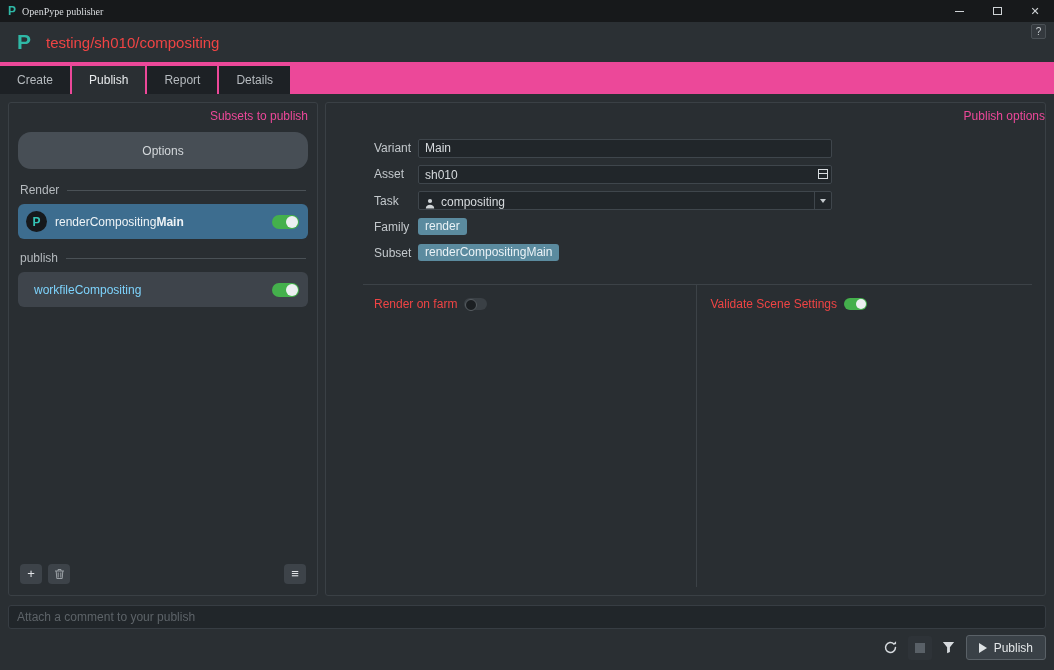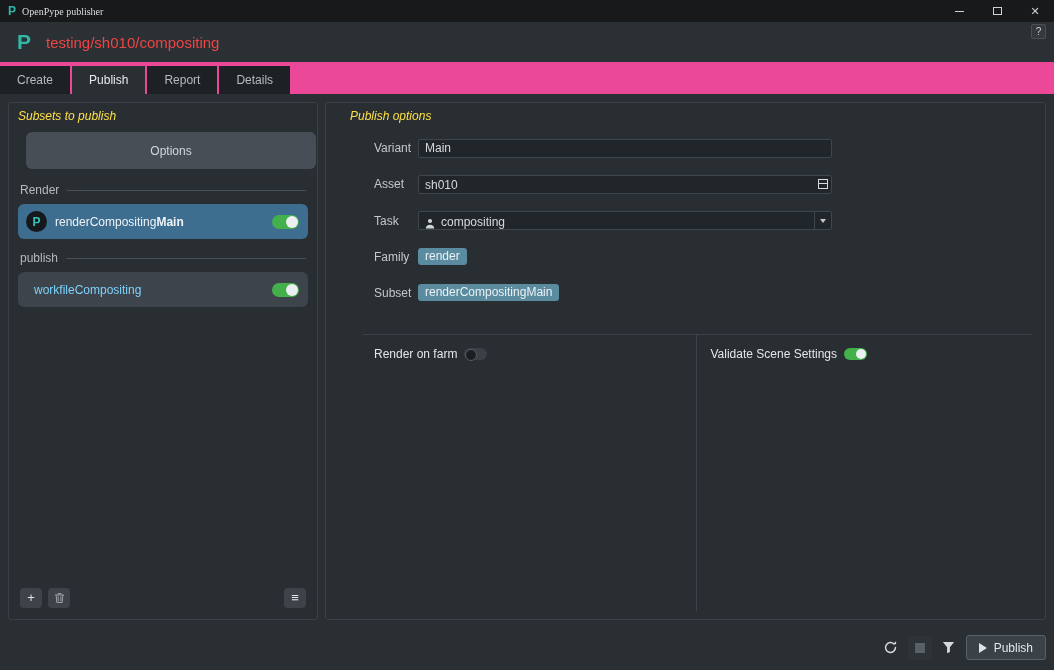--- a/index.html
+++ b/index.html
@@ -26,24 +26,24 @@
   .tabbar { height:32px; background:#ec4899; display:flex; align-items:flex-end; flex:0 0 32px; }
   .tab { height:28px; line-height:28px; padding:0 17px; background:#1d2125; color:#b6bbbf; font-size:12px; margin-right:2px; cursor:default; }
   .tab.active { background:#2a2f33; color:#e7eaec; }
 
   
   .main { flex:1; background:#2a2f33; display:flex; flex-direction:column; min-height:0; }
   .content { flex:1; display:flex; gap:7px; padding:8px 8px 9px 8px; min-height:0; }
   .panel { border:1px solid #3a4045; border-radius:3px; display:flex; flex-direction:column; min-height:0; background:#292e32;padding-left:24px; }
   .left-panel { width:310px; flex:0 0 310px; padding:0 9px; }
   .right-panel { flex:1; }
-  .panel-title { height:27px; line-height:27px; text-align:left; font-size:12px; color:#fde047; flex:0 0 27px;font-style:italic; }
-
-  
-  .options-btn { display:block; width:100%; height:37px; background:#474e55; border:none; border-radius:6px; color:#d3d7da; font-size:12px; font-family:inherit; margin:2px 0 6px 8px; cursor:default; }
+  .panel-title { height:27px; line-height:27px; text-align:right; font-size:12px; color:#ec4899; flex:0 0 27px; }
+
+  
+  .options-btn { display:block; width:100%; height:37px; background:#474e55; border:none; border-radius:13px; color:#d3d7da; font-size:12px; font-family:inherit; margin:2px 0 6px 0; cursor:default; }
   .group-header { display:flex; align-items:center; gap:8px; margin:8px 2px 7px 2px; font-size:12px; color:#b5babe; }
   .group-line { flex:1; height:1px; background:#4a5156; }
   .subset-item { height:35px; border-radius:6px; background:#3e444b; display:flex; align-items:center; padding:0 9px 0 8px; margin-bottom:4px; cursor:default; }
   .subset-item.selected { background:#3d6d8f; }
   .subset-item .subset-label { font-size:12px; color:#7dd3fc; margin-left:8px; }
   .subset-item.selected .subset-label { color:#eef3f6; }
   .subset-icon { width:21px; height:21px; border-radius:50%; background:#16191c; color:#35c4b5; font-weight:bold; font-size:12px; display:flex; align-items:center; justify-content:center; flex:0 0 21px; }
   .subset-item .toggle { margin-left:auto; }
   .left-spacer { flex:1; }
   .left-toolbar { display:flex; gap:6px; padding:6px 2px 11px 2px; align-items:center; }
@@ -54,37 +54,37 @@
   .toggle { width:27px; height:14px; border-radius:8px; position:relative; display:inline-block; flex:0 0 27px; }
   .toggle.on { background:#44b04c; }
   .toggle.on::after { content:''; position:absolute; right:1px; top:1px; width:12px; height:12px; border-radius:50%; background:#ecefF1; }
   .toggle.sm { width:23px; height:12px; flex:0 0 23px; }
   .toggle.sm.on::after { width:10px; height:10px; }
   .toggle.off { background:#3a4045; }
   .toggle.off::after { content:''; position:absolute; left:1px; top:1px; width:10px; height:10px; border-radius:50%; background:#1b1f22; border:1px solid #565c61; }
 
   
   .form { padding:8px 0 0 24px; width:484px; }
-  .form-row { display:flex; align-items:center; margin-bottom:17px; min-height:19px; }
+  .form-row { display:flex; align-items:center; margin-bottom:7px; min-height:19px; }
   .f-label { width:44px; flex:0 0 44px; font-size:12px; color:#c3c8cc; }
   .f-input, .f-select { width:414px; height:19px; background:#21262a; border:1px solid #3f464c; border-radius:2px; color:#d6dadd; font-size:12px; font-family:inherit; padding:0 6px; }
   .f-wrap { position:relative; width:414px; }
   .f-wrap .f-input { width:100%; }
   .asset-icon { position:absolute; right:4px; top:4px; width:10px; height:10px; border:1.5px solid #d8dcdf; }
   .asset-icon::after { content:''; position:absolute; left:0; right:0; top:3px; height:1.5px; background:#d8dcdf; }
   .f-select { display:flex; align-items:flex-end; gap:6px; padding-right:0; }
   .dd-arrow { margin-left:auto; border-left:1px solid #3f464c; width:17px; height:100%; display:flex; align-items:center; justify-content:center; }
   .dd-arrow::after { content:''; width:0; height:0; border-left:3.5px solid transparent; border-right:3.5px solid transparent; border-top:4px solid #c4c9cd; }
   .badge { display:inline-block; padding:2px 7px; border-radius:3px; background:#5b8b9f; color:#eaf2f6; font-size:12px; line-height:13px; }
 
   .options-cols { flex:1; display:flex; margin:15px 13px 8px 13px; border-top:1px solid #3c4247; min-height:0; }
   .col { flex:1; padding-top:12px; }
   .col.right { border-left:1px solid #3c4247; padding-left:14px; }
   .col.left { padding-left:11px; }
-  .opt-row { display:flex; align-items:center; gap:7px; font-size:12px; color:#e5e5e5; }
+  .opt-row { display:flex; align-items:center; gap:7px; font-size:12px; color:#ef4444; }
 
   
   .comment-bar { margin:0 8px; flex:0 0 24px; }
   .comment-input { width:100%; height:24px; background:#21262a; border:1px solid #373d43; border-radius:3px; padding:0 8px; color:#d6dadd; font-size:12px; font-family:inherit; }
   .comment-input::placeholder { color:#5d6368; }
   .footer { display:flex; justify-content:flex-end; align-items:center; gap:5px; padding:6px 8px 10px 8px; flex:0 0 40px; }
   .icon-btn { width:24px; height:24px; background:transparent; border:none; border-radius:3px; display:flex; align-items:center; justify-content:center; cursor:default; }
   .icon-btn.boxed { background:#2e3338; }
   .stop-sq { width:10px; height:10px; background:#596067; display:inline-block; }
   .publish-btn { height:25px; background:#3a4147; border:1px solid #5a6167; border-radius:3px; color:#e3e6e8; font-size:12px; font-family:inherit; display:flex; align-items:center; gap:7px; padding:0 12px; cursor:default; }
@@ -216,20 +216,23 @@
             <div class="opt-row">
               <span>Validate Scene Settings</span>
               <span class="toggle sm on"></span>
             </div>
           </div>
         </div>
       </div>
 
     </div>
 
+    <div class="comment-bar">
+      <input class="comment-input" placeholder="Attach a comment to your publish" style="">
+    </div>
 
     <div class="footer">
       <button class="icon-btn">
         <svg width="15" height="15" viewBox="0 0 16 16">
             <path d="M13.3 8a5.3 5.3 0 1 1-1.6-3.8" fill="none" stroke="#d6dade" stroke-width="1.6" stroke-linecap="round"></path>
             <path d="M13.9 1.2v3.4h-3.4z" fill="#d6dade"></path>
           </svg>
       </button>
       <button class="icon-btn boxed">
         <span class="stop-sq"></span>

